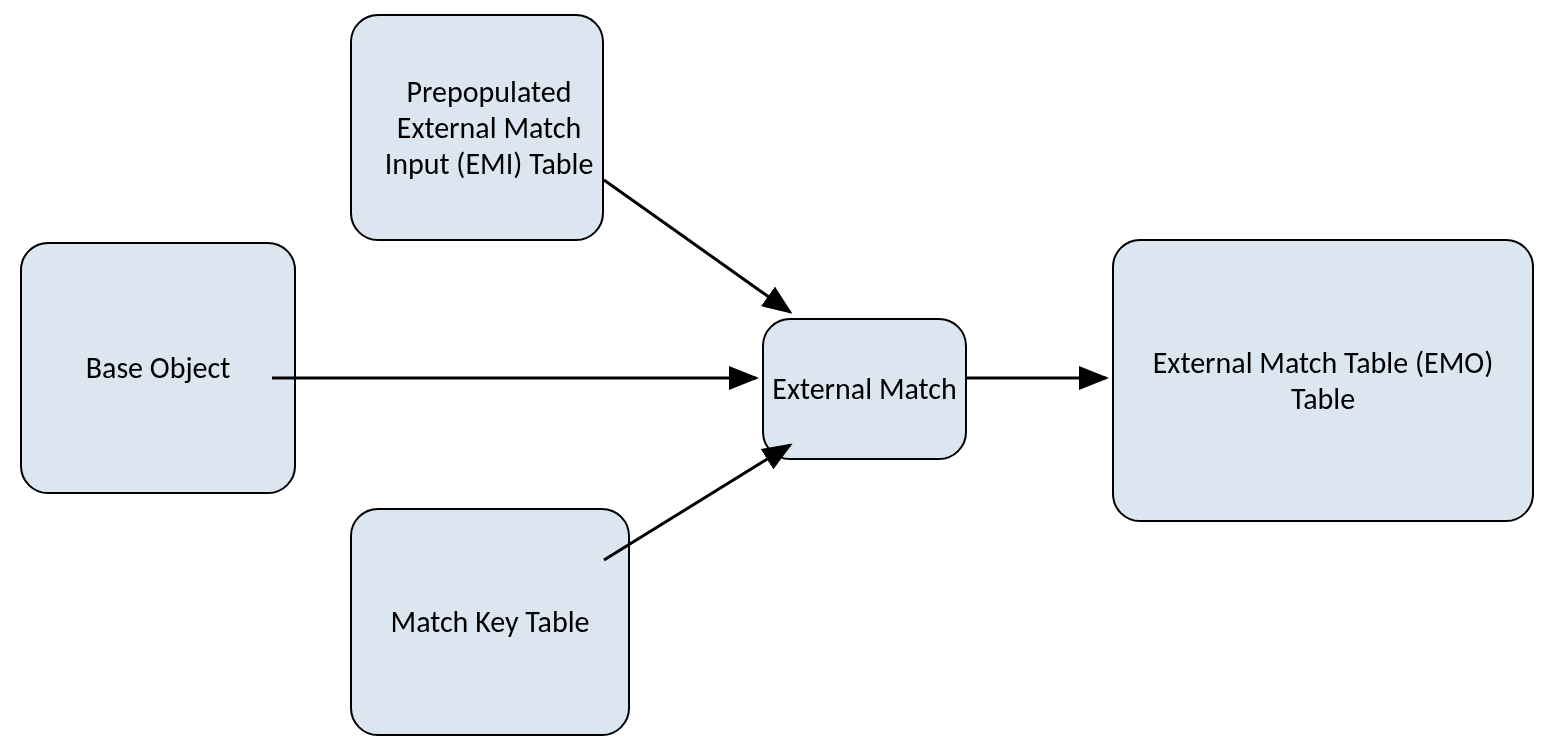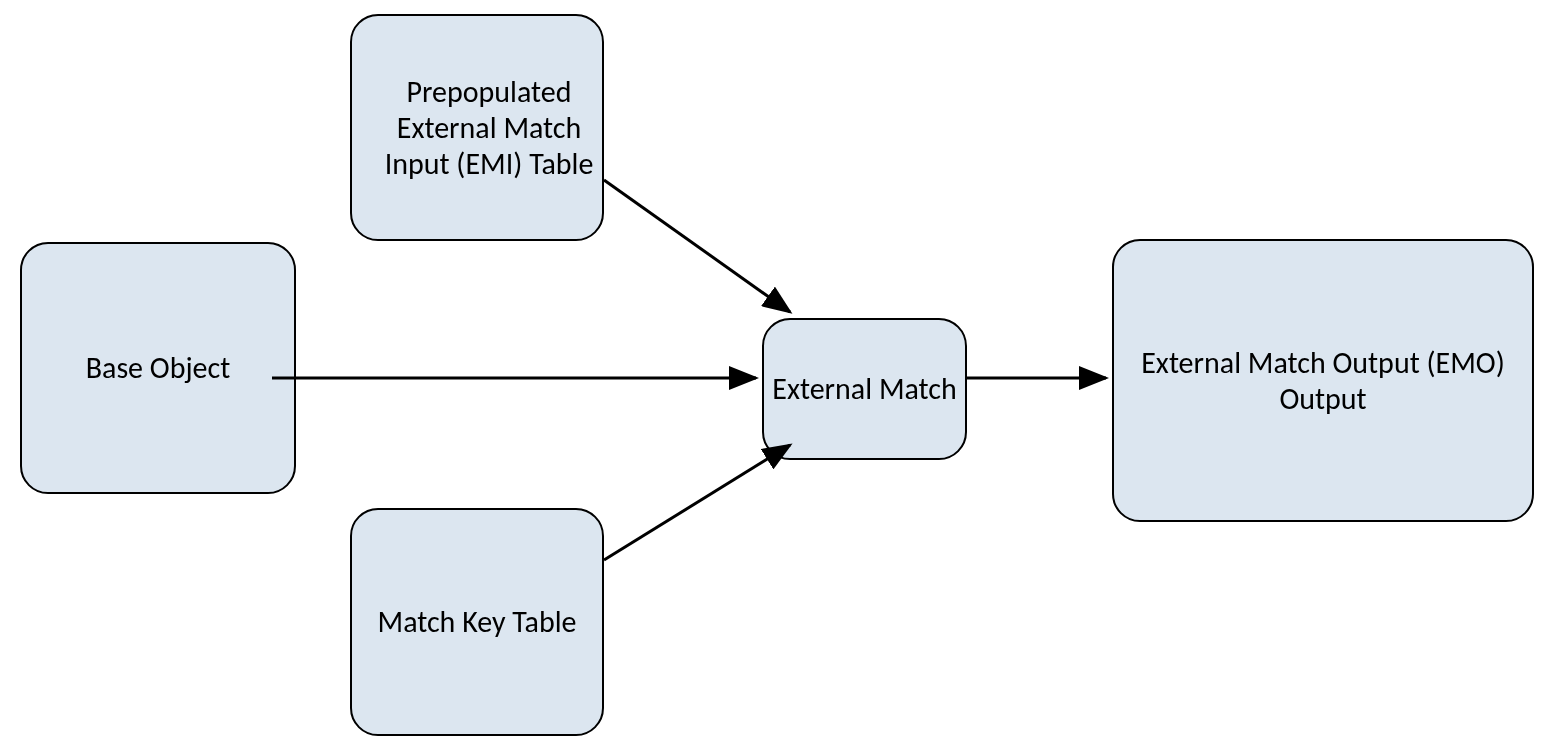--- a/index.html
+++ b/index.html
@@ -41,30 +41,30 @@
 <body>
 
 <div class="node" style="left:20px; top:242px; width:276px; height:252px;">
   <span class="node-label">Base Object</span>
 </div>
 
 <div class="node" style="left:350px; top:14px; width:254px; height:227px;padding-left:24px;">
   <span class="node-label">Prepopulated External Match Input (EMI) Table</span>
 </div>
 
-<div class="node" style="left:350px; top:508px; width:254px; height:228px;">
+<div class="node" style="left:350px; top:508px; width:280px; height:228px;">
   <span class="node-label">Match Key Table</span>
 </div>
 
 <div class="node" style="left:762px; top:318px; width:205px; height:142px;">
   <span class="node-label">External Match</span>
 </div>
 
 <div class="node" style="left:1112px; top:239px; width:422px; height:283px;">
-  <span class="node-label">External Match Output (EMO) Output</span>
+  <span class="node-label">External Match Table (EMO) Table</span>
 </div>
 
 <svg class="arrow-layer">
   <defs>
     <marker id="arrowhead" markerWidth="10" markerHeight="8" refX="9" refY="4" orient="auto">
       <polygon points="0 0, 10 4, 0 8" fill="#000000"></polygon>
     </marker>
   </defs>
 
   <line x1="272" y1="378" x2="756" y2="378" stroke="#000000" stroke-width="3" marker-end="url(#arrowhead)"></line>

